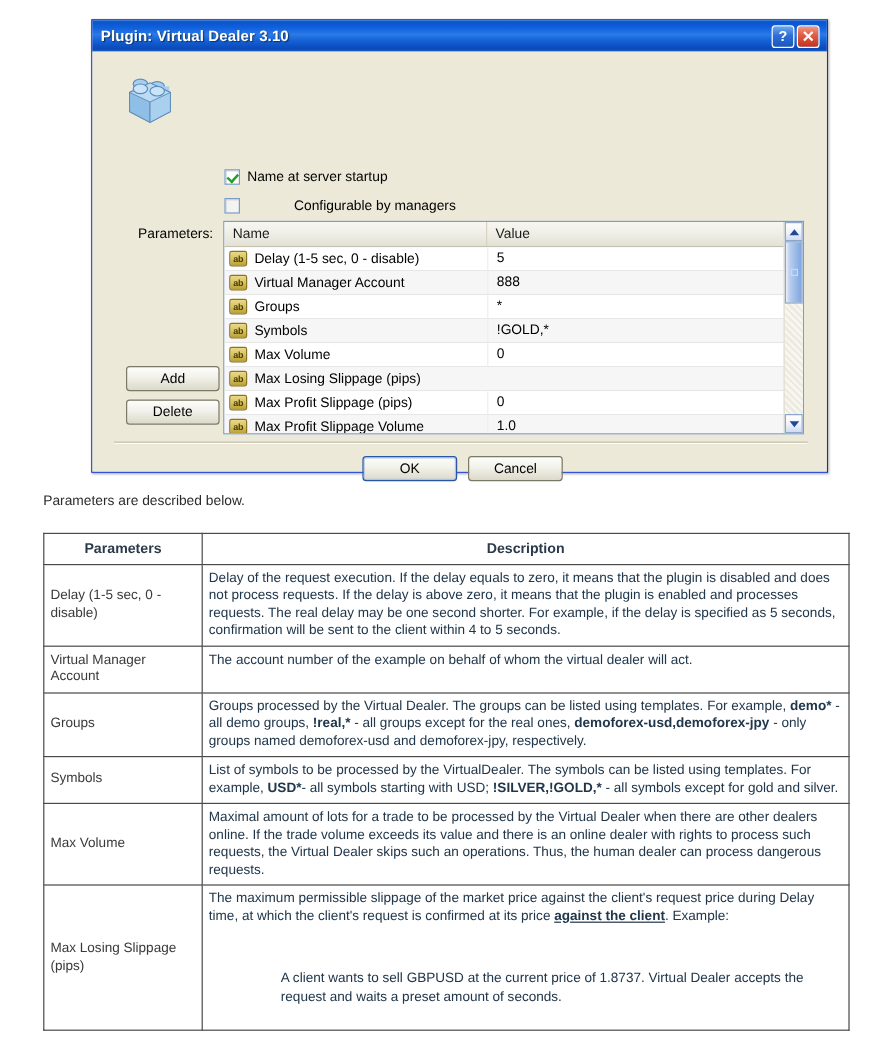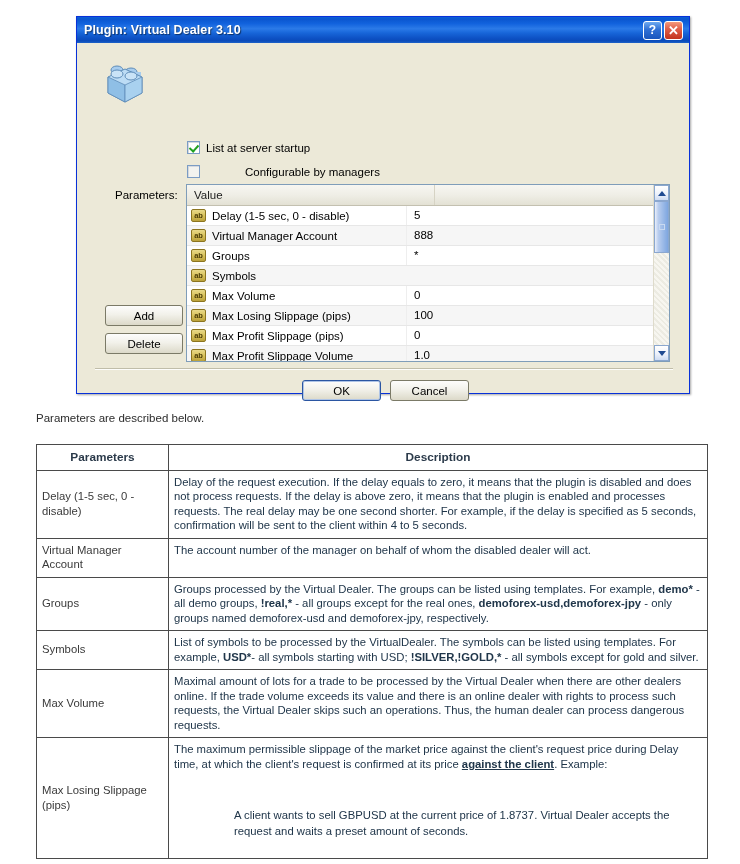--- a/index.html
+++ b/index.html
@@ -384,32 +384,33 @@
         <path d="M6 16 L23 8 L40 16 L40 32 L23 41 L6 32 Z" fill="#bcdcf5" stroke="#5e8cb8" stroke-width="1"></path>
         <path d="M6 16 L23 24 L23 41 L6 32 Z" fill="#8fbfe6" stroke="#5e8cb8" stroke-width="0.8"></path>
         <path d="M23 24 L40 16 L40 32 L23 41 Z" fill="#a9d1ef" stroke="#5e8cb8" stroke-width="0.8"></path>
         <ellipse cx="15" cy="13" rx="6" ry="4" fill="#c9e3f7" stroke="#5e8cb8" stroke-width="1"></ellipse>
         <ellipse cx="29" cy="15" rx="6" ry="4" fill="#c9e3f7" stroke="#5e8cb8" stroke-width="1"></ellipse>
       </svg>
 
 
       <label class="chk-row r1">
         <span class="chkbox checked"></span>
-        <span>List at server startup</span>
+        <span>Name at server startup</span>
       </label>
 
       <label class="chk-row r2">
         <span class="chkbox unchecked"></span>
         <span>Configurable by managers</span>
       </label>
 
       <div class="param-label">Parameters:</div>
 
       <div class="listview">
         <div class="lv-header">
+          <div class="lv-h-cell lv-h-name">Name</div>
           <div class="lv-h-cell lv-h-value">Value</div>
           <div class="lv-h-cell lv-h-spacer"></div>
         </div>
         <div class="lv-rows" id="lv-rows">
             <div class="lv-row odd">
               <div class="lv-c-name">
                 <span class="ab-icon">ab</span>
                 <span>Delay (1-5 sec, 0 - disable)</span>
               </div>
               <div class="lv-c-value">5</div>
@@ -426,34 +427,34 @@
                 <span class="ab-icon">ab</span>
                 <span>Groups</span>
               </div>
               <div class="lv-c-value">*</div>
             </div>
             <div class="lv-row even">
               <div class="lv-c-name">
                 <span class="ab-icon">ab</span>
                 <span>Symbols</span>
               </div>
+              <div class="lv-c-value">!GOLD,*</div>
             </div>
             <div class="lv-row odd">
               <div class="lv-c-name">
                 <span class="ab-icon">ab</span>
                 <span>Max Volume</span>
               </div>
               <div class="lv-c-value">0</div>
             </div>
             <div class="lv-row even">
               <div class="lv-c-name">
                 <span class="ab-icon">ab</span>
                 <span>Max Losing Slippage (pips)</span>
               </div>
-              <div class="lv-c-value">100</div>
             </div>
             <div class="lv-row odd">
               <div class="lv-c-name">
                 <span class="ab-icon">ab</span>
                 <span>Max Profit Slippage (pips)</span>
               </div>
               <div class="lv-c-value">0</div>
             </div>
             <div class="lv-row even">
               <div class="lv-c-name">
@@ -500,21 +501,21 @@
         <th>Description</th>
       </tr>
     </thead>
     <tbody id="doc-body">
         <tr>
           <td class="param">Delay (1-5 sec, 0 - disable)</td>
           <td class="desc">Delay of the request execution. If the delay equals to zero, it means that the plugin is disabled and does not process requests. If the delay is above zero, it means that the plugin is enabled and processes requests. The real delay may be one second shorter. For example, if the delay is specified as 5 seconds, confirmation will be sent to the client within 4 to 5 seconds.</td>
         </tr>
         <tr>
           <td class="param">Virtual Manager Account</td>
-          <td class="desc">The account number of the manager on behalf of whom the disabled dealer will act.</td>
+          <td class="desc">The account number of the example on behalf of whom the virtual dealer will act.</td>
         </tr>
         <tr>
           <td class="param">Groups</td>
           <td class="desc"><span>Groups processed by the Virtual Dealer. The groups can be listed using templates. For example, </span><span class="u-bold">demo*</span><span> - all demo groups, </span><span class="u-bold">!real,*</span><span> - all groups except for the real ones, </span><span class="u-bold">demoforex-usd,demoforex-jpy</span><span> - only groups named demoforex-usd and demoforex-jpy, respectively.</span></td>
         </tr>
         <tr>
           <td class="param">Symbols</td>
           <td class="desc"><span>List of symbols to be processed by the VirtualDealer. The symbols can be listed using templates. For example, </span><span class="u-bold">USD*</span><span>- all symbols starting with USD; </span><span class="u-bold">!SILVER,!GOLD,*</span><span> - all symbols except for gold and silver.</span></td>
         </tr>
         <tr>

